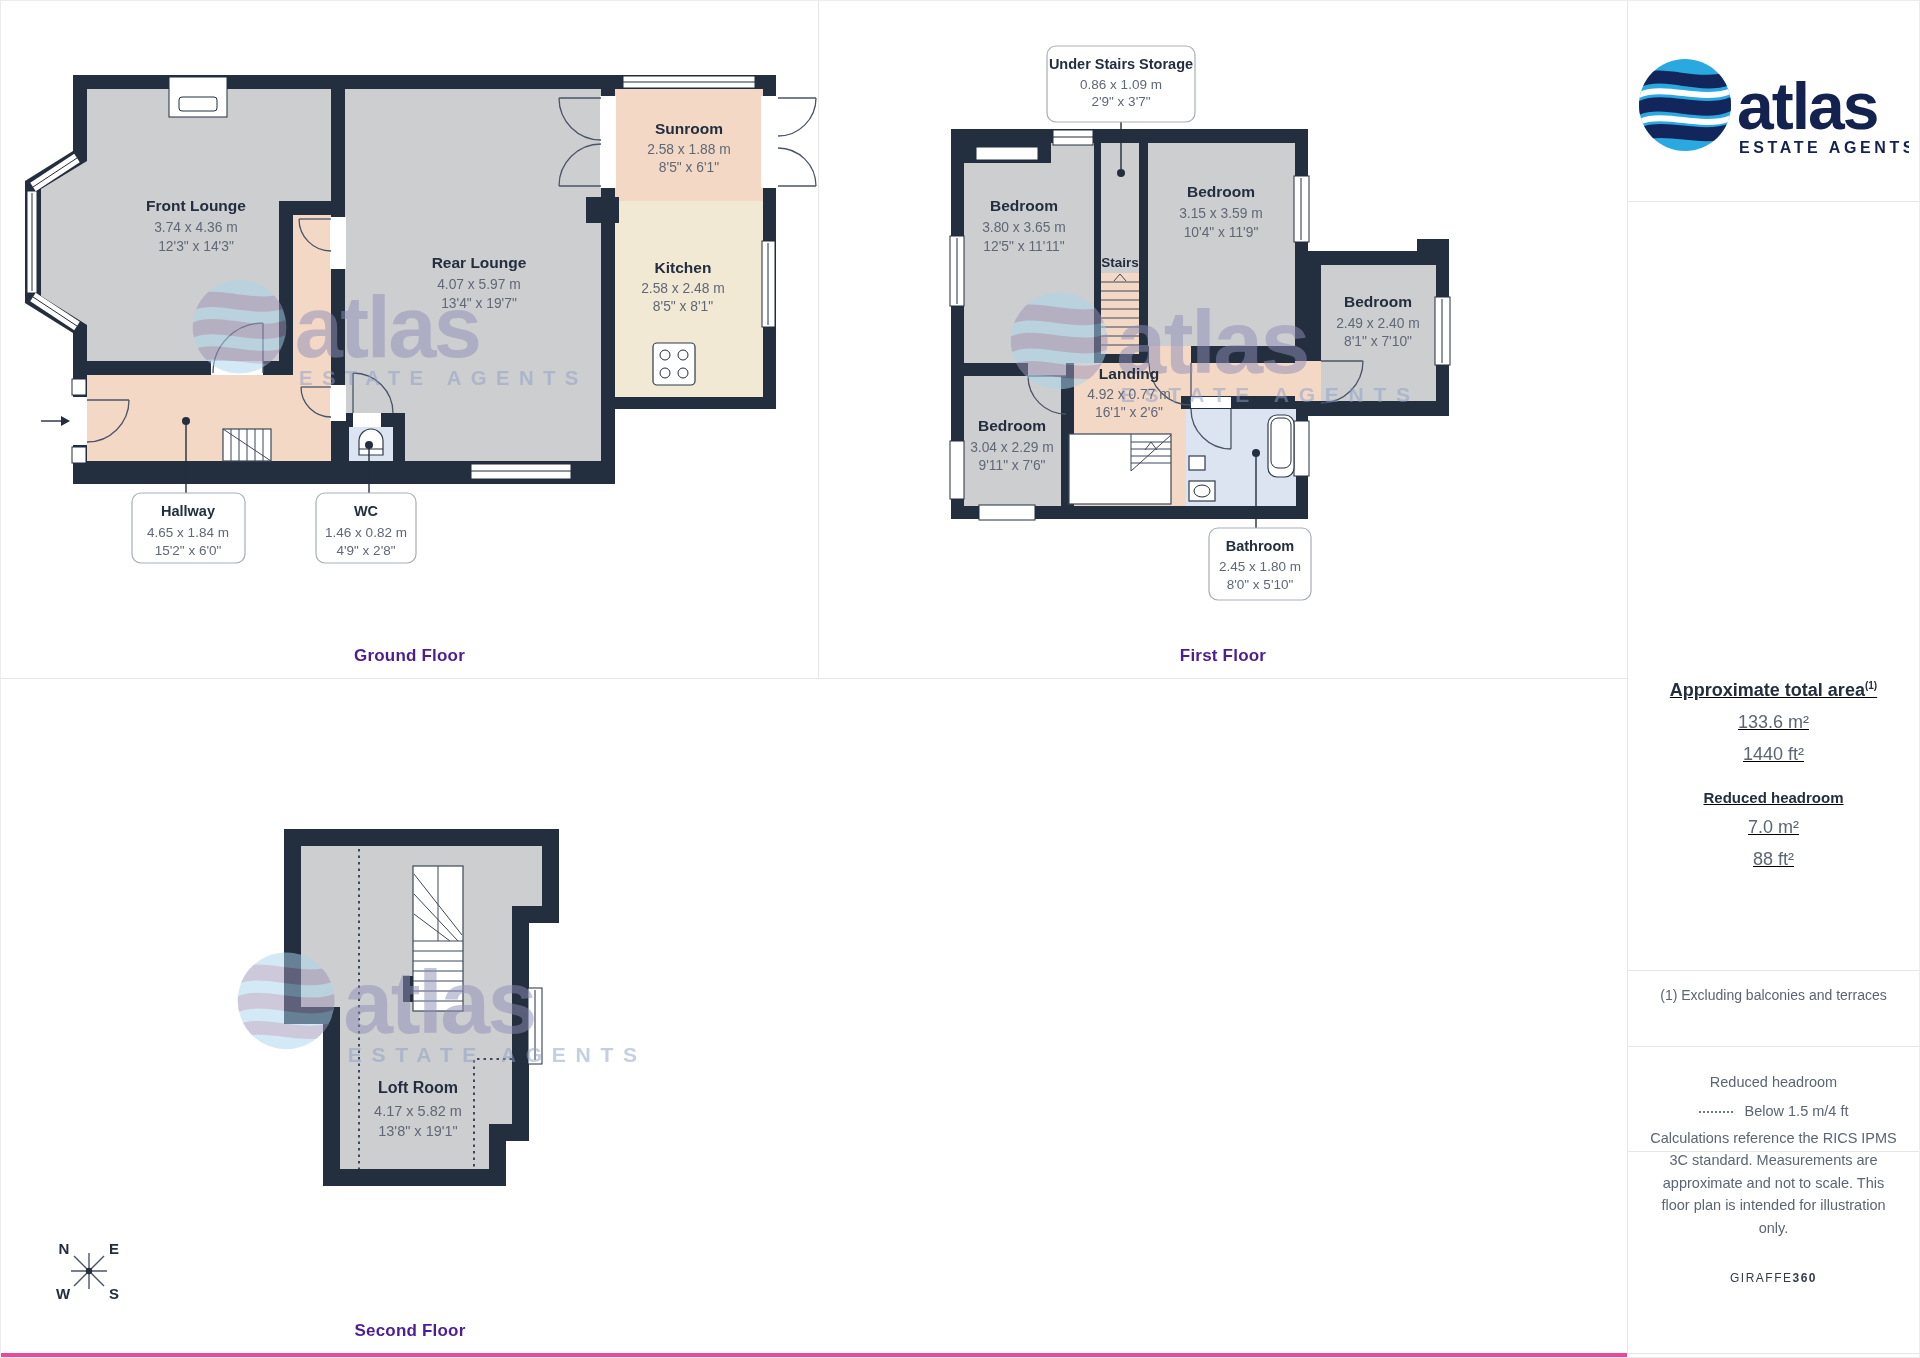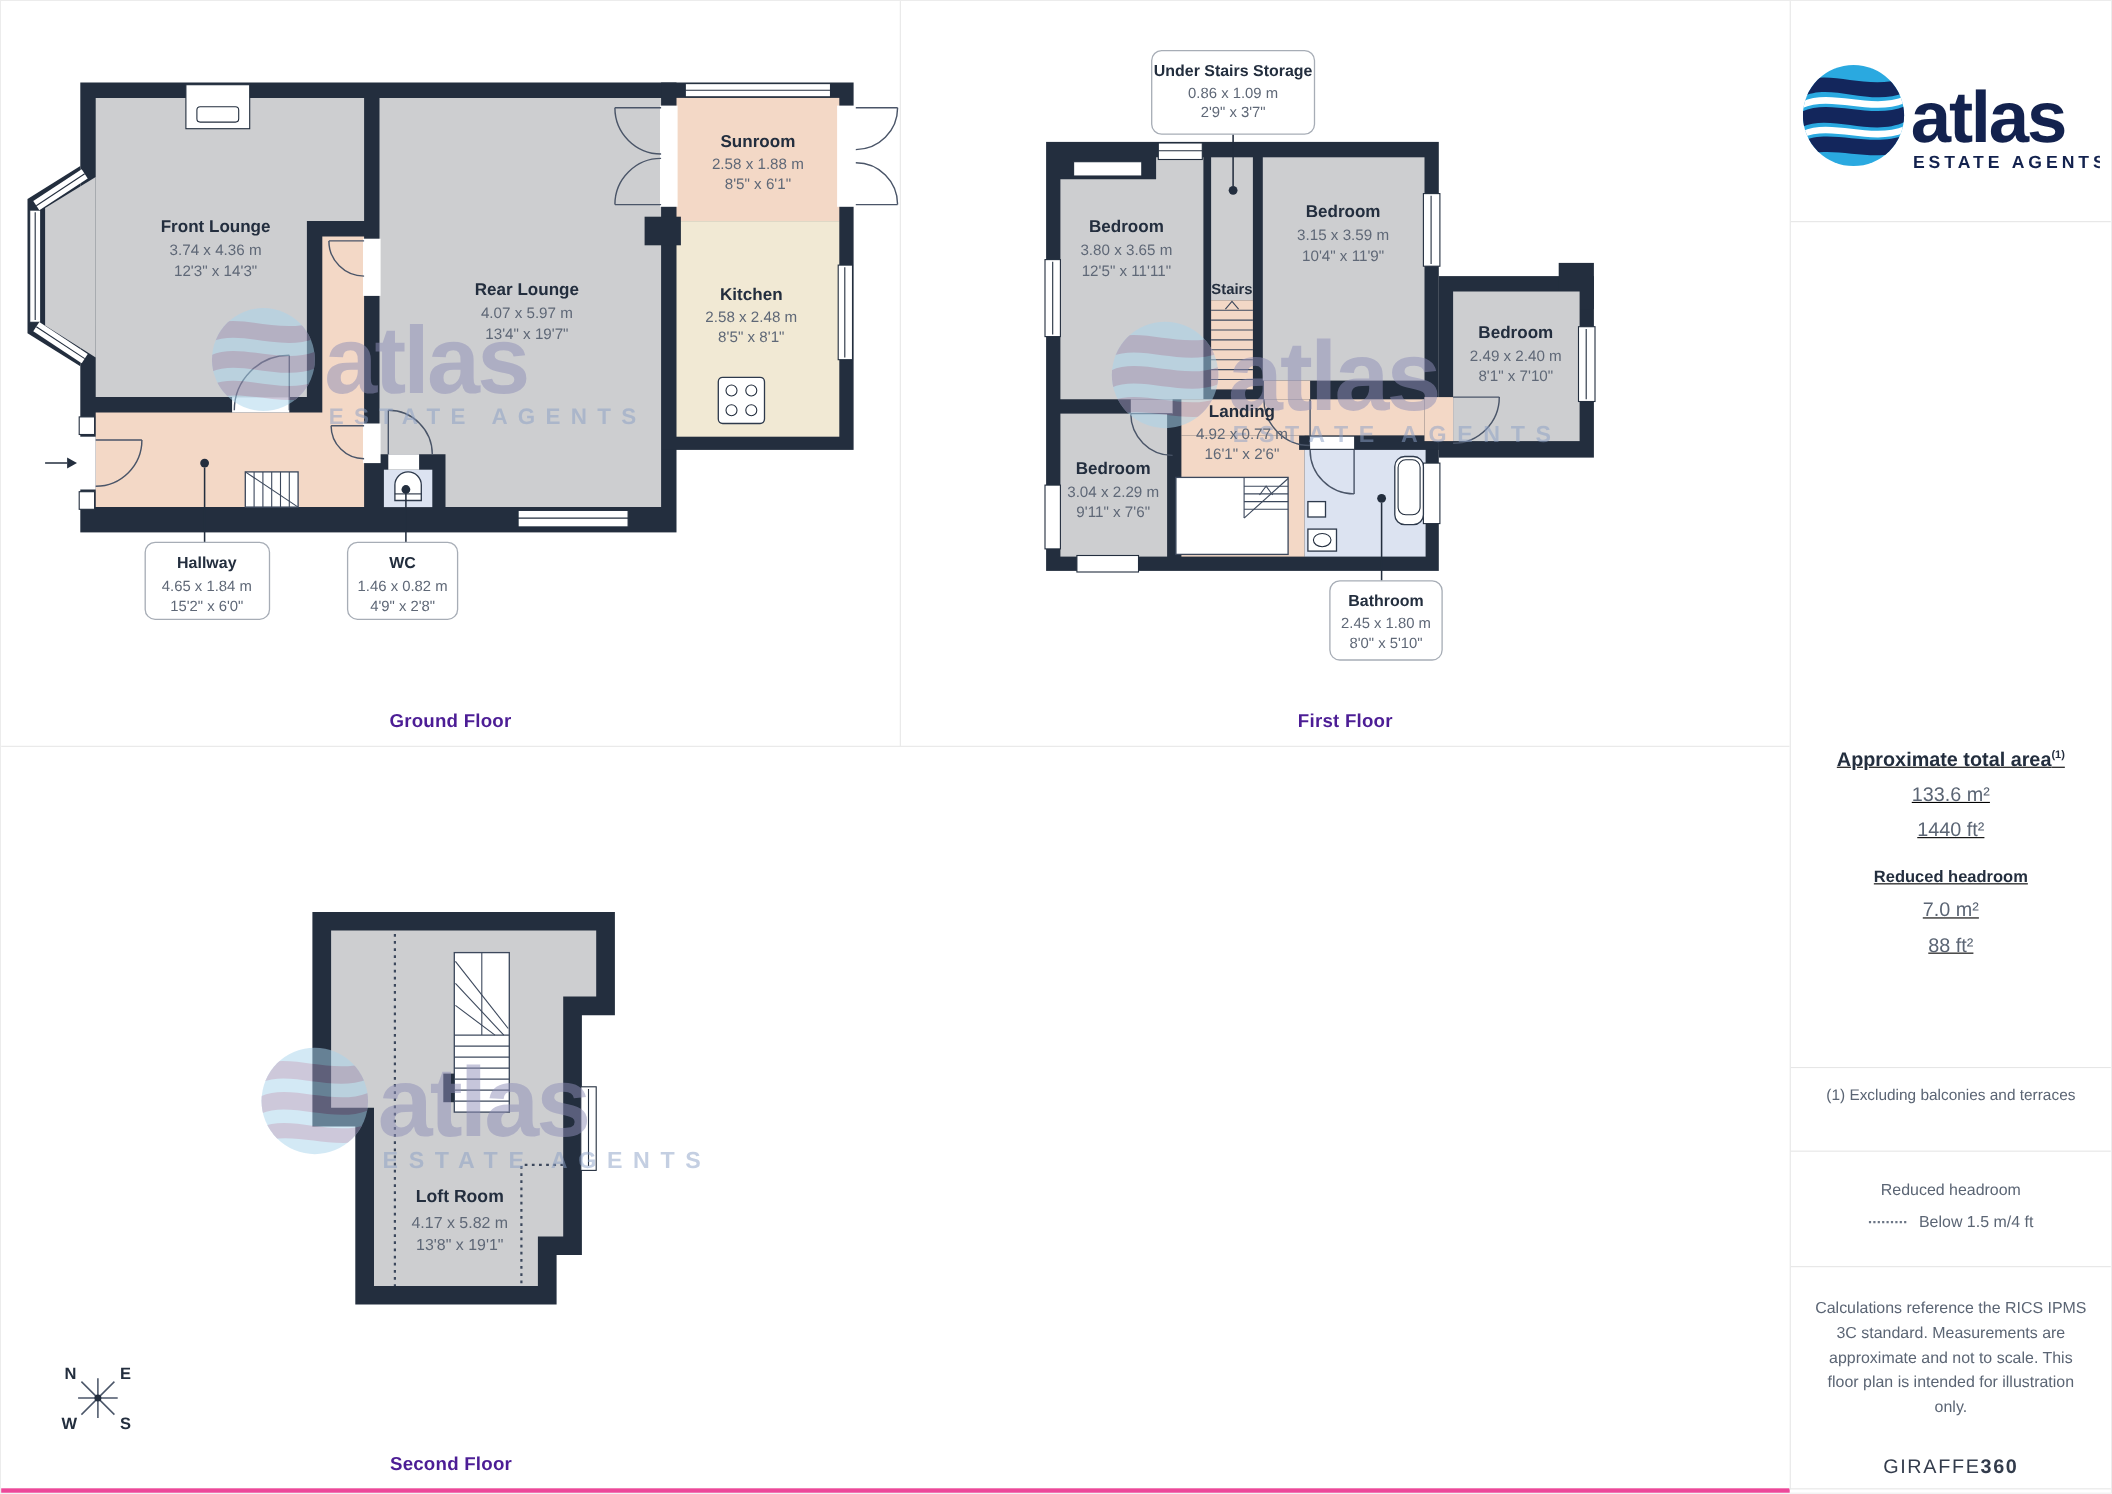--- a/index.html
+++ b/index.html
@@ -12,32 +12,32 @@
   #sidebar{position:absolute;left:1626px;top:0;width:291px;height:1352px;background:#fff;
            border-left:1px solid #e6e6e6;border-bottom:1px solid #e6e6e6;}
   .floor-title{position:absolute;bottom:12px;left:0;width:100%;text-align:center;
                font-size:17px;font-weight:bold;color:#4c1d95;letter-spacing:.2px;}
   #panel-second .floor-title{width:818px;text-align:center;}
   .sec{position:absolute;left:0;width:100%;border-bottom:1px solid #e6e6e6;box-sizing:border-box;text-align:center;}
   #sec-logo{top:0;height:201px;}
   #sec-area{top:201px;height:769px;}
   #sec-note{top:970px;height:76px;}
   #sec-legend{top:1046px;height:105px;}
-  #sec-disc{top:1151px;height:201px;border-bottom:none;}
+  #sec-disc{top:1099px;height:201px;border-bottom:none;}
   .area-block{position:absolute;top:478px;left:0;width:100%;text-decoration:underline;}
   .area-title{font-size:18px;font-weight:bold;color:#232e3e;}
   .area-title sup{font-size:10px;}
   .area-val{font-size:18px;color:#5b6574;margin-top:11px;}
   .rh-title{font-size:15px;font-weight:bold;color:#232e3e;margin-top:24px;}
   #sec-note .note{margin-top:16px;font-size:14px;color:#5b6574;}
   .legend-title{margin-top:27px;font-size:14.5px;color:#5b6574;}
   .legend-row{margin-top:13px;font-size:14.5px;color:#5b6574;}
   .dash{display:inline-block;width:34px;border-top:2px dotted #6b7585;vertical-align:middle;margin-right:12px;}
   .disc{margin:27px 19px 0;font-size:14.5px;line-height:1.55;color:#5b6574;text-align:center;}
-  .giraffe{margin-top:32px;font-size:18px;color:#333c4c;letter-spacing:1.5px;}
+  .giraffe{margin-top:32px;font-size:12px;color:#333c4c;letter-spacing:1.5px;}
   .giraffe .g-bold{font-weight:bold;}
   
   svg{display:block;}
   .wall{fill:#232e3e;}
   .rg{fill:#cdced0;} .rp{fill:#f3d8c6;} .rc{fill:#f1e9d4;} .rb{fill:#dce3f1;}
   .win{fill:#ffffff;stroke:#232e3e;stroke-width:1;}
   .wline{stroke:#232e3e;stroke-width:1;fill:none;}
   .door{stroke:#4a5568;stroke-width:1.3;fill:none;}
   .fix{fill:#fff;stroke:#2e3a4c;stroke-width:1.2;}
   .ptr{stroke:#232e3e;stroke-width:1.4;}

